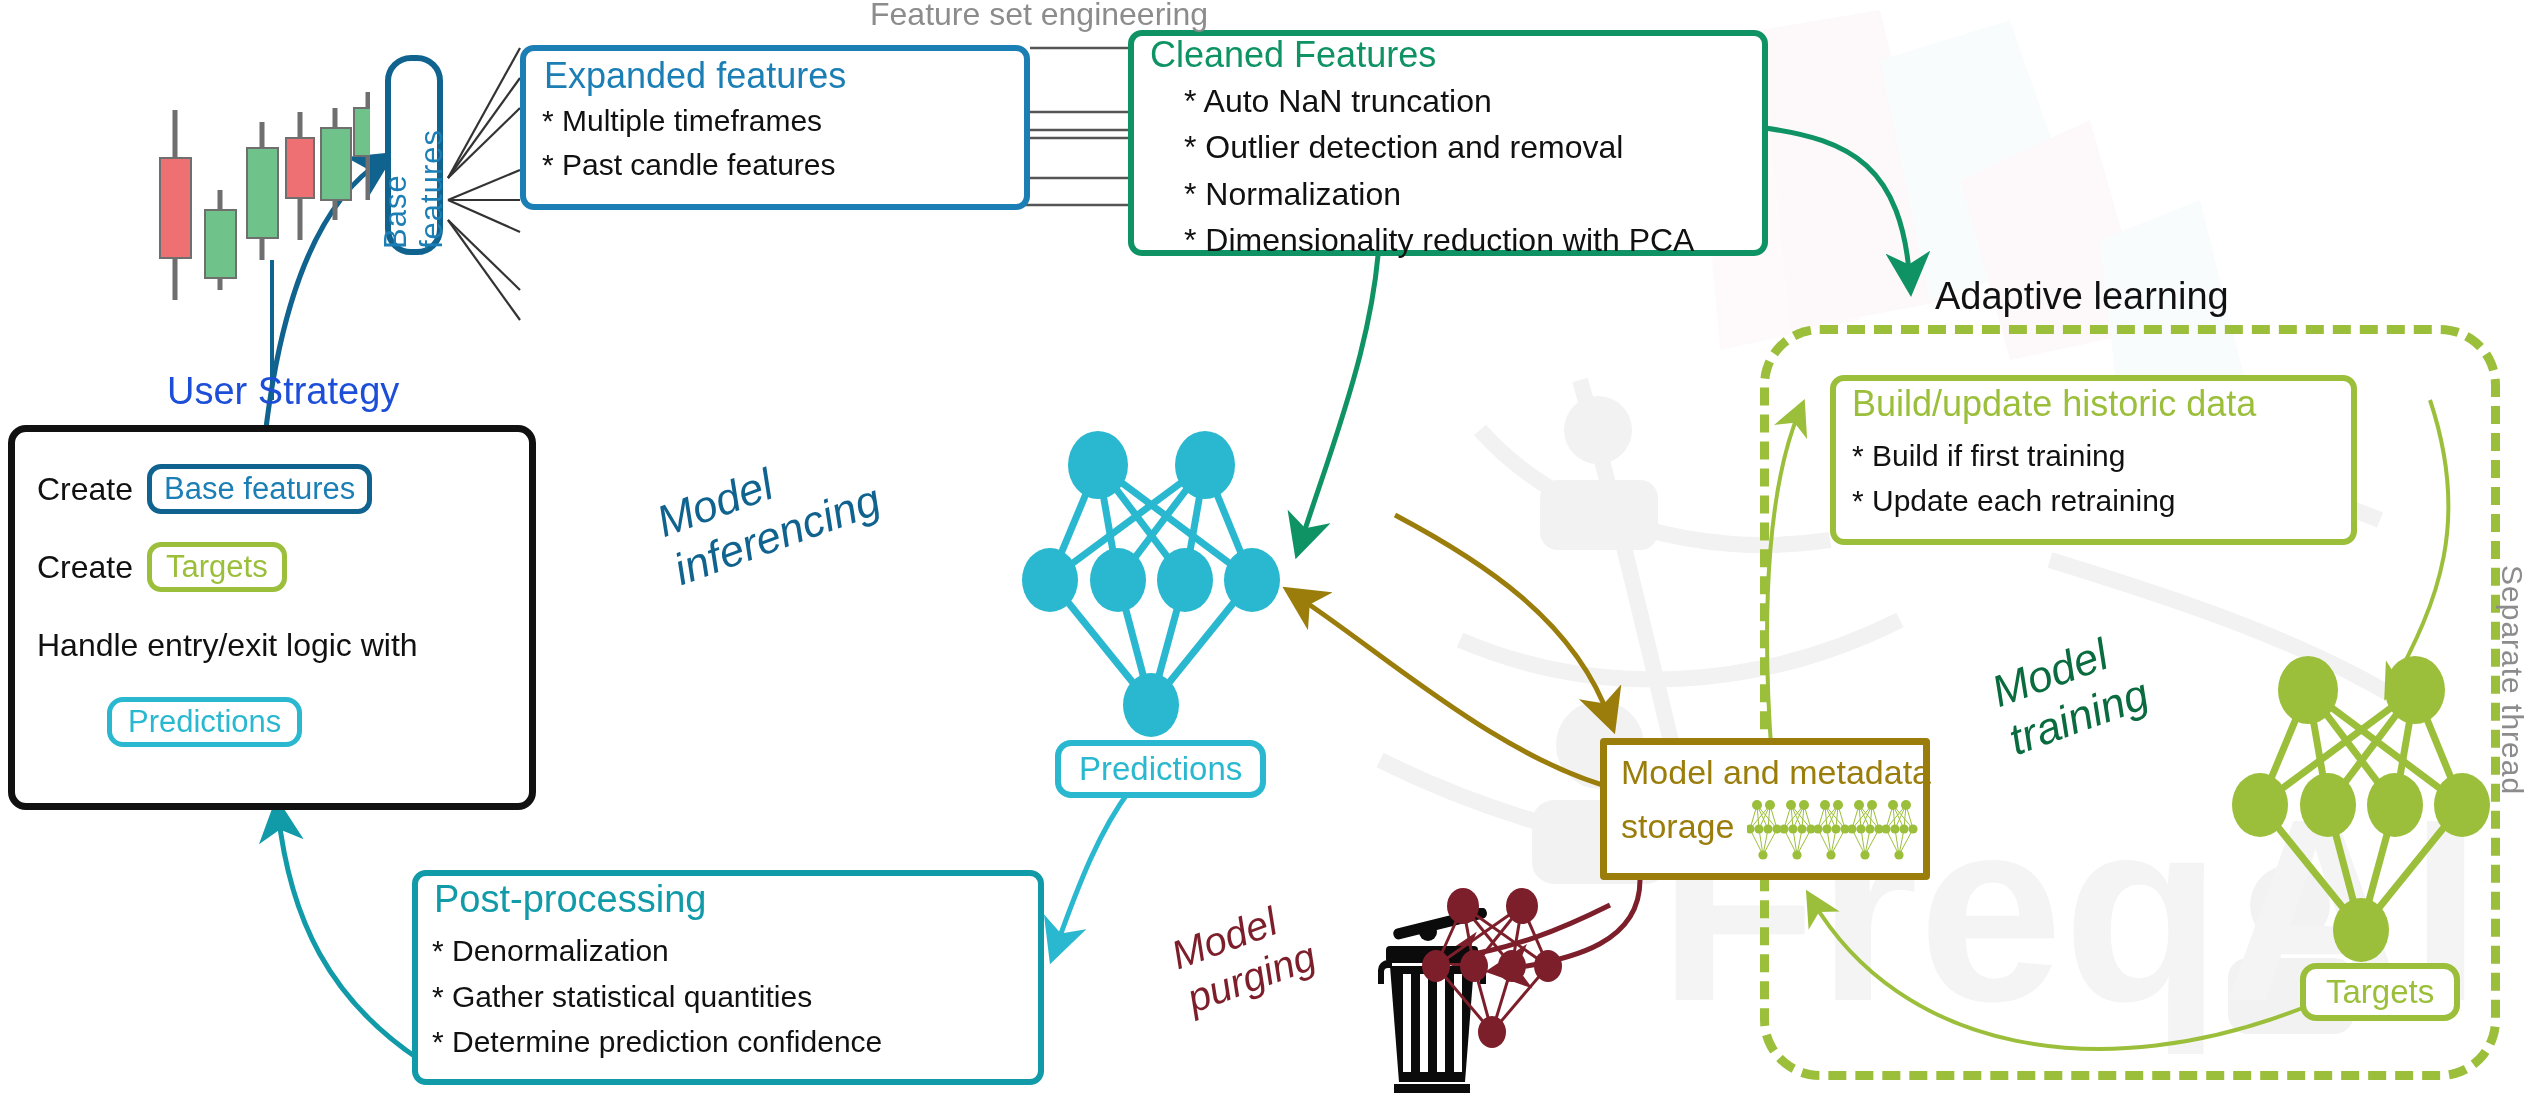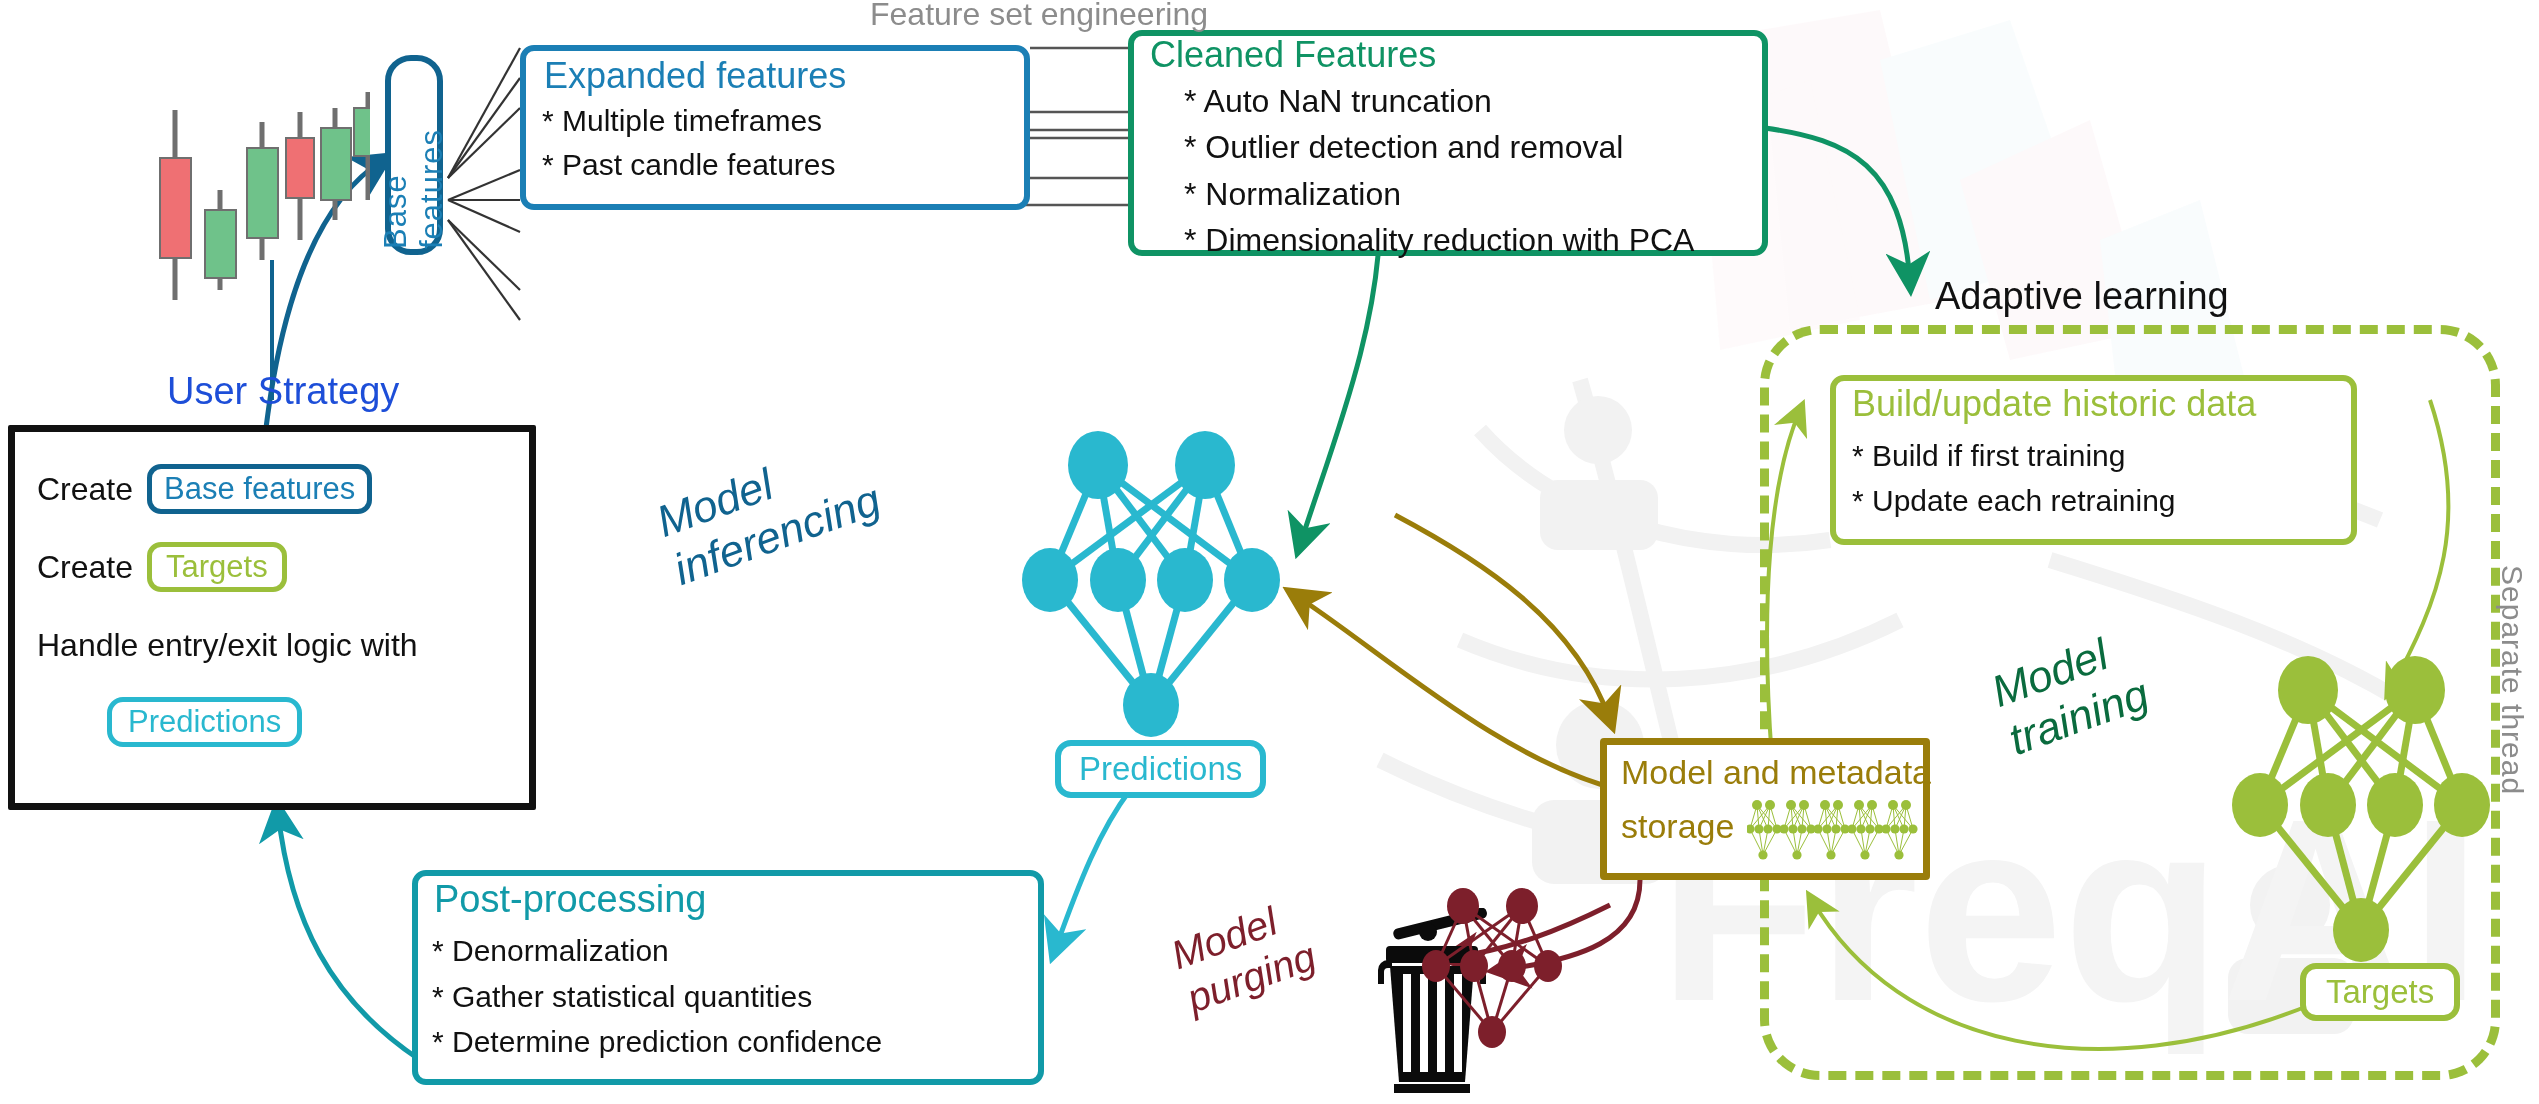--- a/index.html
+++ b/index.html
@@ -185,21 +185,21 @@
               font-family:'Liberation Sans',sans-serif;">Adaptive learning</div>
 
   <div class="dashbox" style="left:1760px;top:325px;width:740px;height:755px;"></div>
 
   <div class="plainlabel vert-rl" style="left:2495px;top:565px;color:#8c8c8c;font-size:30px;letter-spacing:1px;
               font-family:'Liberation Sans',sans-serif;">Separate thread</div>
 
   <div class="plainlabel" style="left:130px;top:370px;color:#1d4ed8;font-size:38px;
               font-family:'Liberation Sans',sans-serif;margin-left:37px;">User Strategy</div>
 
-  <div class="box rbox" style="left:8px;top:425px;width:528px;height:385px;border-width:7px;border-color:#111;border-radius:2px;">
+  <div class="box rbox" style="left:8px;top:425px;width:528px;height:385px;border-width:7px;border-color:#111;border-radius:18px;">
     <div style="position:absolute;left:22px;top:32px;display:flex;align-items:center;gap:14px;">
       <span style="color:#111;font-size:32px;font-family:'Liberation Sans',sans-serif;">Create</span>
       <span class="pill" style="position:relative;border-width:5px;border-color:#10638f;border-radius:14px;
                    padding:2px 12px;color:#1b7fb5;font-size:31px;
                    font-family:'Liberation Sans',sans-serif;">
           <span>Base features</span>
         </span>
     </div>
 
     <div style="position:absolute;left:22px;top:110px;display:flex;align-items:center;gap:14px;">

